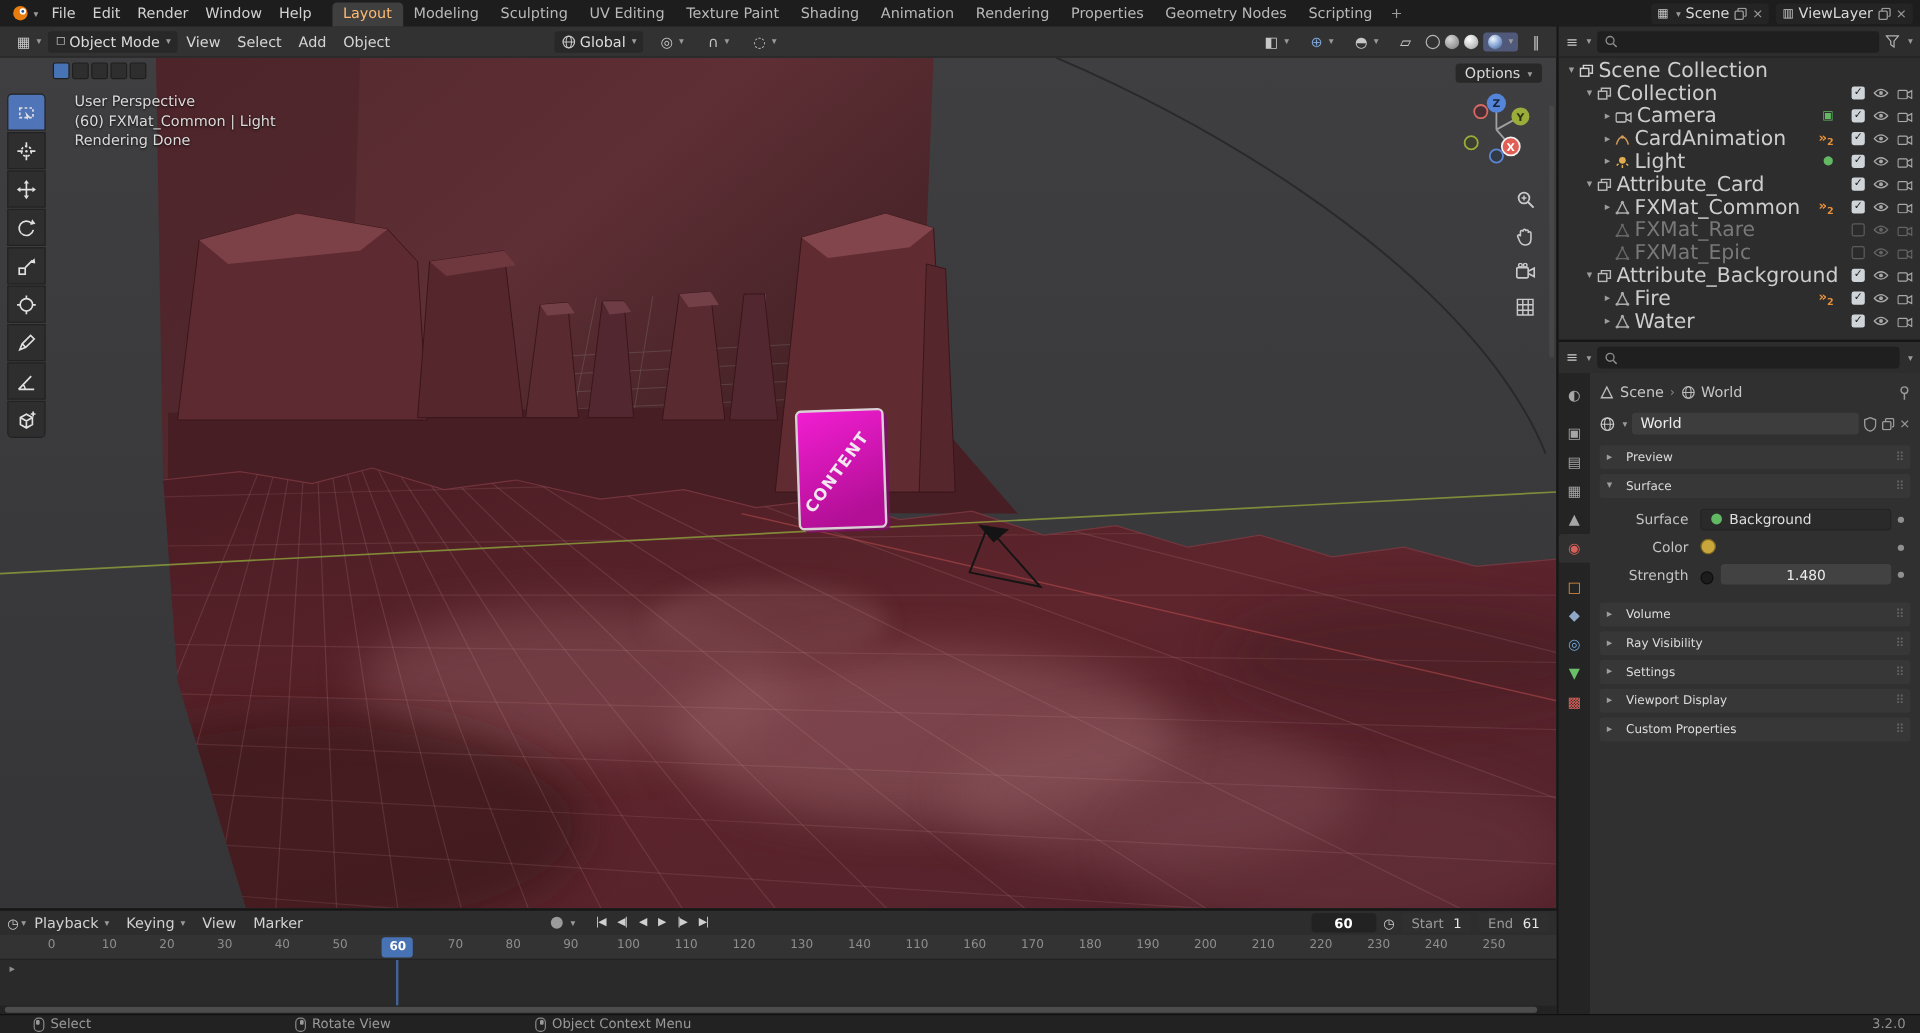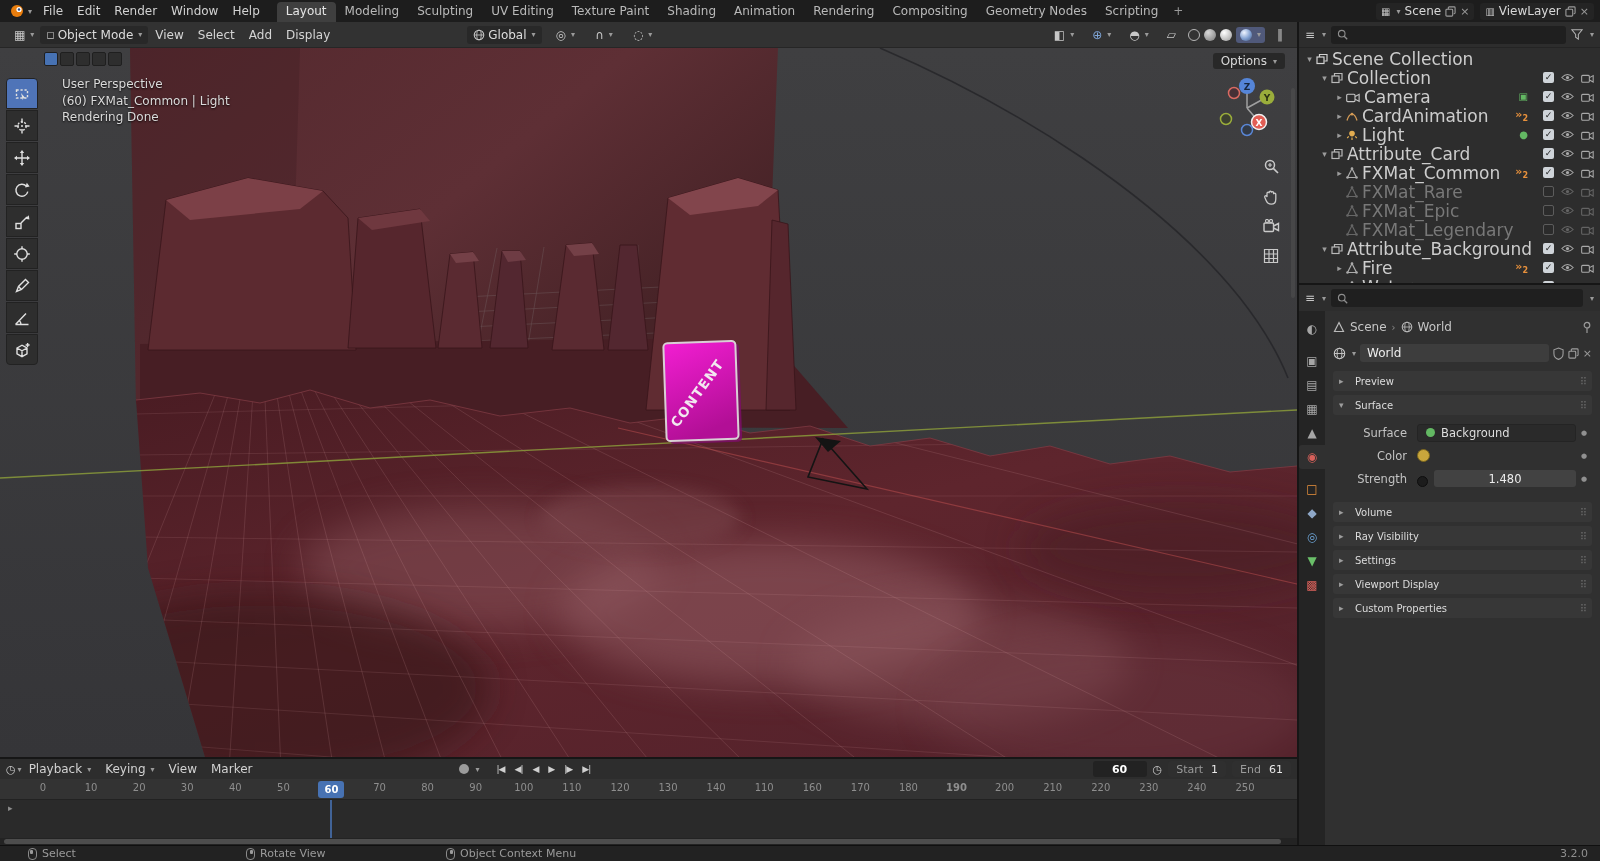--- a/index.html
+++ b/index.html
@@ -7,21 +7,21 @@
 font-family:"DejaVu Sans","Liberation Sans",sans-serif;font-size:12px;color:#c9c9c9}
 #app{position:absolute;inset:0;width:1600px;height:861px}
 svg{display:block}
 .car{font-size:8px;color:#9a9a9a;margin-left:2px}
 .ic{color:#c7c7c7}
 
 #topbar{position:absolute;left:0;top:0;width:100%;height:22px;background:#1d1d1d;display:flex;align-items:center;padding-left:6px;z-index:6}
 #topbar .menu{padding:0 7px;color:#d2d2d2;white-space:nowrap}
 #tb-ws{display:flex;align-items:flex-end;height:22px;margin-left:10px}
 .ws{padding:2px 9px;height:20px;color:#b9b9b9;border-radius:4px 4px 0 0;white-space:nowrap}
-.ws.active{background:#3f3f3f;color:#e5e5e5}
+.ws.active{background:#3f3f3f;color:#fdba74}
 .ws.add{color:#9a9a9a;padding:2px 6px}
 #tb-right{margin-left:auto;display:flex;align-items:center;gap:6px;padding-right:6px}
 .tb-widget{display:flex;align-items:center;background:#242424;border-radius:3px;height:17px;padding:0 5px;gap:4px}
 .tb-widget .lbl{color:#d8d8d8}
 .xicon{color:#9a9a9a;font-size:11px}
 
 #vp{position:absolute;left:0;top:22px;width:1297px;height:735px;background:#3a3a3c}
 #vp-header{position:absolute;left:0;top:0;width:100%;height:26px;background:#323232;display:flex;align-items:center;padding:0 8px;border-bottom:1px solid #262626;z-index:4}
 .vbtn{display:flex;align-items:center;gap:3px;padding:2px 6px;border-radius:3px;color:#dcdcdc;white-space:nowrap}
 .vbtn.dd{background:#282828}
@@ -202,21 +202,21 @@
       </div>
   <div id="tb-ws">
         <div class="ws active">Layout</div>
         <div class="ws">Modeling</div>
         <div class="ws">Sculpting</div>
         <div class="ws">UV Editing</div>
         <div class="ws">Texture Paint</div>
         <div class="ws">Shading</div>
         <div class="ws">Animation</div>
         <div class="ws">Rendering</div>
-        <div class="ws">Compositing</div>
+        <div class="ws">Properties</div>
         <div class="ws">Geometry Nodes</div>
         <div class="ws">Scripting</div>
         <div class="ws add">+</div>
       </div>
   <div id="tb-right">
     <div class="tb-widget">
       <span class="ic" style="font-size:10px">▦</span>
       <span class="car">▾</span>
       <span class="lbl">Scene</span>
       <span>
@@ -247,21 +247,21 @@
         </span>
   <span class="vbtn dd">
           <span class="ic" style="font-size:10px">◻</span>
           <span>Object Mode</span>
           <span class="car">▾</span>
         </span>
   <div id="vp-menus" style="display:flex">
           <span class="vmenu">View</span>
           <span class="vmenu">Select</span>
           <span class="vmenu">Add</span>
-          <span class="vmenu">Display</span>
+          <span class="vmenu">Object</span>
         </div>
   <div style="display:flex;align-items:center;margin-left:130px;gap:8px">
     <span class="vbtn dd">
             <svg width="12" height="12" style="color:#c7c7c7">
               <use href="#i-globe"></use>
             </svg>
             <span>Global</span>
             <span class="car">▾</span>
           </span>
     <span class="vbtn">
@@ -702,37 +702,20 @@
             <span class="ol-ctl">
               <span class="ol-cb off"></span>
               <svg width="13" height="9" style="color: rgb(168, 168, 168);">
                 <use href="#i-eye"></use>
               </svg>
               <svg width="13" height="10" style="color: rgb(168, 168, 168);">
                 <use href="#i-cam"></use>
               </svg>
             </span>
           </div>
-          <div class="ol-row muted" style="padding-left: 34px;">
-            <span class="ol-caret"></span>
-            <svg width="12" height="12" class="ol-ic" style="color: rgb(171, 171, 171);">
-              <use href="#i-mesh"></use>
-            </svg>
-            <span class="ol-label">FXMat_Legendary</span>
-            <span class="ol-spacer"></span>
-            <span class="ol-ctl">
-              <span class="ol-cb off"></span>
-              <svg width="13" height="9" style="color: rgb(168, 168, 168);">
-                <use href="#i-eye"></use>
-              </svg>
-              <svg width="13" height="10" style="color: rgb(168, 168, 168);">
-                <use href="#i-cam"></use>
-              </svg>
-            </span>
-          </div>
           <div class="ol-row" style="padding-left: 19px;">
             <span class="ol-caret">▾</span>
             <svg width="12" height="12" class="ol-ic" style="color: rgb(185, 185, 185);">
               <use href="#i-coll"></use>
             </svg>
             <span class="ol-label">Attribute_Background</span>
             <span class="ol-spacer"></span>
             <span class="ol-ctl">
               <span class="ol-cb">✓</span>
               <svg width="13" height="9" style="color: rgb(168, 168, 168);">
@@ -983,21 +966,21 @@
         <span class="tick" style="left: 475.72px;">90</span>
         <span class="tick" style="left: 523.8px;">100</span>
         <span class="tick" style="left: 571.88px;">110</span>
         <span class="tick" style="left: 619.96px;">120</span>
         <span class="tick" style="left: 668.04px;">130</span>
         <span class="tick" style="left: 716.12px;">140</span>
         <span class="tick" style="left: 764.2px;">110</span>
         <span class="tick" style="left: 812.28px;">160</span>
         <span class="tick" style="left: 860.36px;">170</span>
         <span class="tick" style="left: 908.44px;">180</span>
-        <span class="tick" style="left: 956.52px; font-weight: bold;">190</span>
+        <span class="tick" style="left: 956.52px;">190</span>
         <span class="tick" style="left: 1004.6px;">200</span>
         <span class="tick" style="left: 1052.68px;">210</span>
         <span class="tick" style="left: 1100.76px;">220</span>
         <span class="tick" style="left: 1148.84px;">230</span>
         <span class="tick" style="left: 1196.92px;">240</span>
         <span class="tick" style="left: 1245px;">250</span>
       </div>
  <div id="tl-dope">
    <span id="dope-caret">▸</span>
    <div id="cf-line" style="left: 330.48px;"></div>

